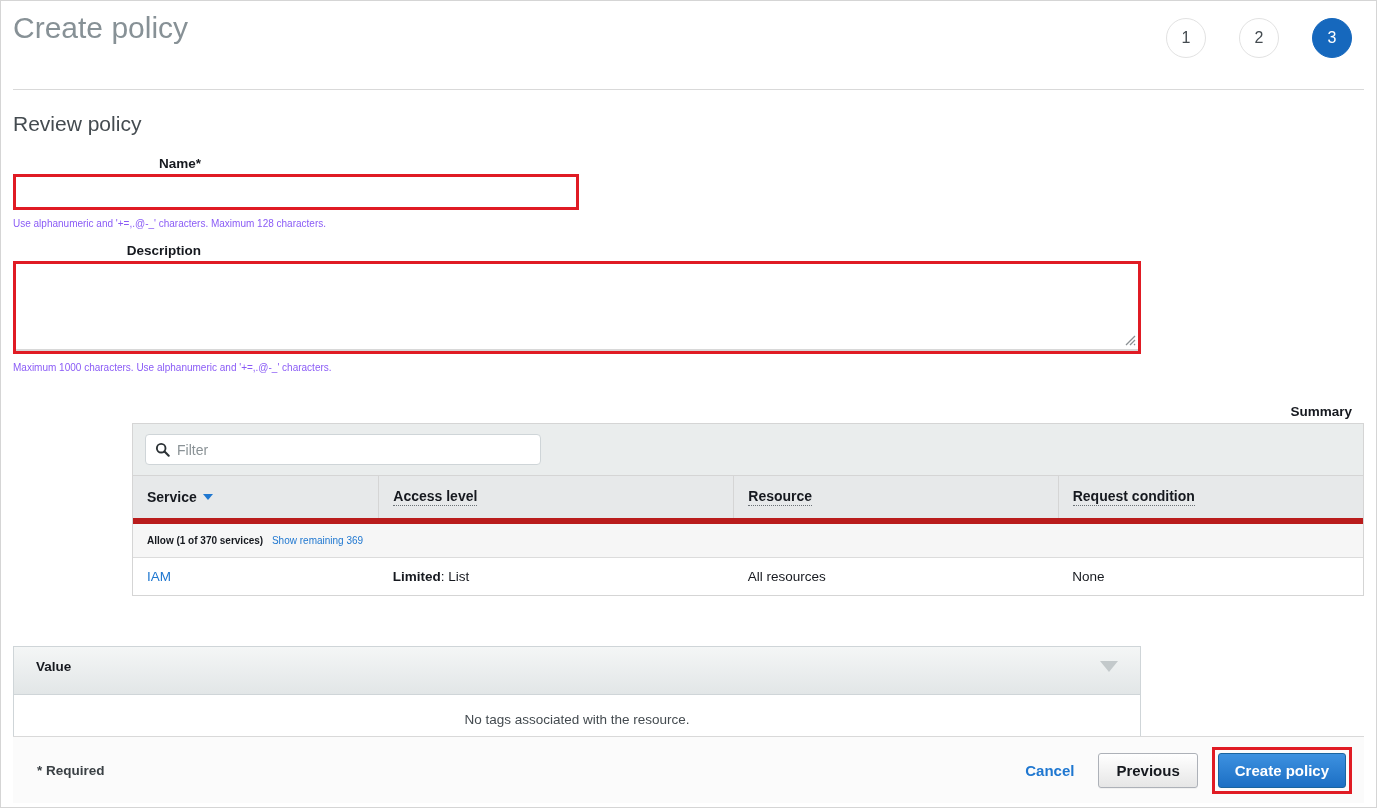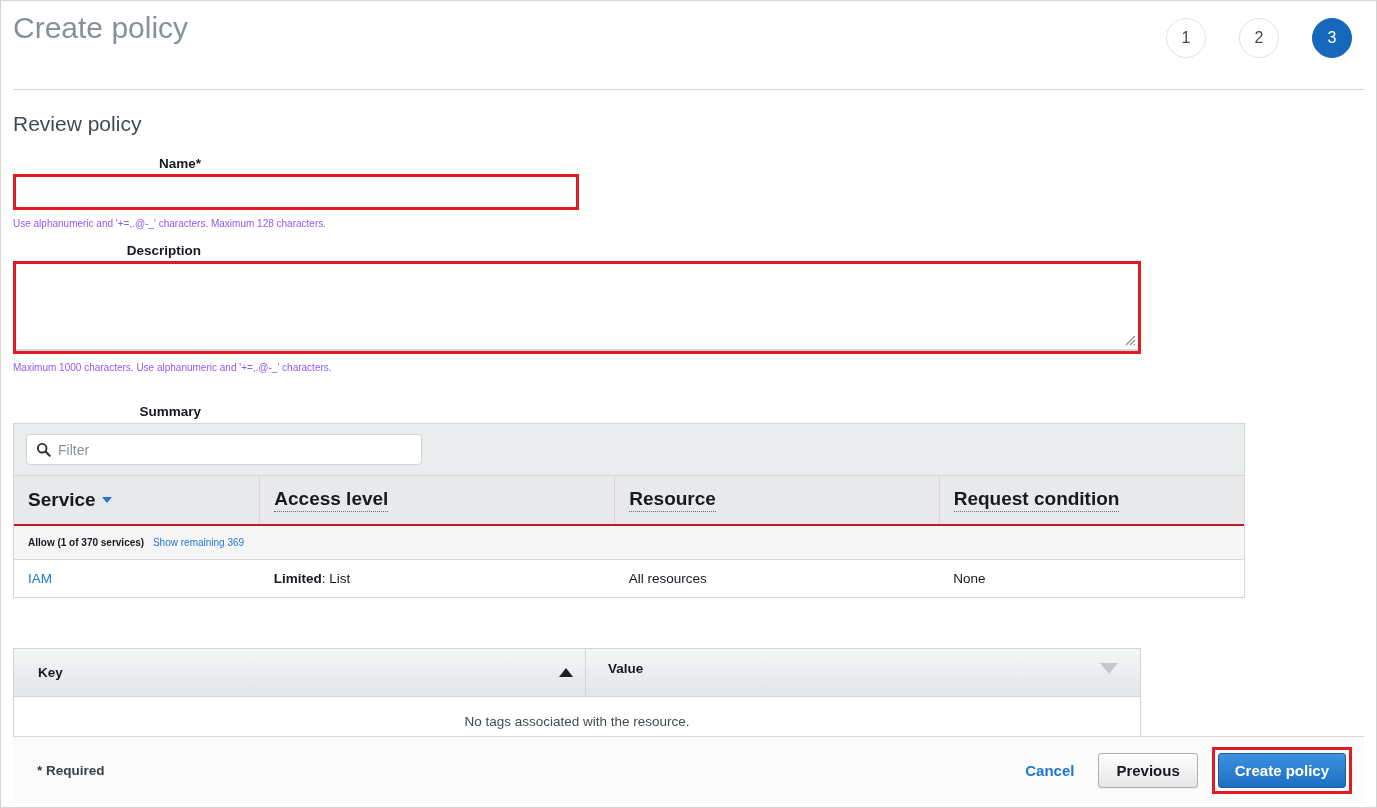--- a/index.html
+++ b/index.html
@@ -175,25 +175,25 @@
   .sum-table {
     width: 100%;
     border-collapse: collapse;
     table-layout: fixed;
     font-size: 13.5px;
   }
   .sum-table th {
     background: #e7e9ea;
     text-align: left;
     font-weight: bold;
-    font-size: 19px;
+    font-size: 14px;
     color: #16191f;
     padding: 12px 0 12px 14px;
     border-right: 1px solid #d5d5d5;
-    border-bottom: 2px solid #b91c1c;
+    border-bottom: 6px solid #b91c1c;
     vertical-align: middle;
     height: 44px;
   }
   .sum-table th:last-child { border-right: none; }
   .th-inner { display: inline-flex; align-items: center; gap: 6px; }
   .dotted { border-bottom: 1px dotted #6b7176; padding-bottom: 1px; }
   .caret-down-blue {
     width: 0; height: 0;
     border-left: 5px solid transparent;
     border-right: 5px solid transparent;
@@ -372,21 +372,21 @@
         <div class="desc-wrap annot">
           <textarea placeholder="" style=""></textarea>
           <svg class="resize-grip" viewBox="0 0 12 12">
             <path d="M11 2 L2 11 M11 6 L6 11 M11 10 L10 11" stroke="#8b9094" stroke-width="1.3" fill="none"></path>
           </svg>
         </div>
         <div class="hint">Maximum 1000 characters. Use alphanumeric and '+=,.@-_' characters.</div>
       </div>
     </div>
 
-    <div class="form-row" style="margin-top:26px;">
+    <div class="form-row" style="margin-top:26px;align-items:flex-end;">
       <div class="form-label">Summary</div>
       <div class="form-field">
         <div class="summary-panel">
 
           <div class="filter-bar">
             <div class="filter-input">
               <svg width="15" height="15" viewBox="0 0 16 16">
                 <circle cx="6.6" cy="6.6" r="4.6" fill="none" stroke="#2b3135" stroke-width="2"></circle>
                 <line x1="10.2" y1="10.2" x2="14.6" y2="14.6" stroke="#2b3135" stroke-width="2.2" stroke-linecap="round"></line>
               </svg>
@@ -446,24 +446,20 @@
             </tbody>
           </table>
         </div>
       </div>
     </div>
 
     <div class="form-row" style="margin-top:47px;">
       <div class="form-field">
         <div class="tags-panel">
           <div class="tags-head">
-            <div class="tags-col-key">
-              <span class="ttl">Key</span>
-              <span class="caret-up-dark"></span>
-            </div>
             <div class="tags-col-val">
               <span class="ttl">Value</span>
               <span class="caret-down-gray"></span>
             </div>
           </div>
           <div class="tags-empty">No tags associated with the resource.</div>
         </div>
       </div>
     </div>
 

